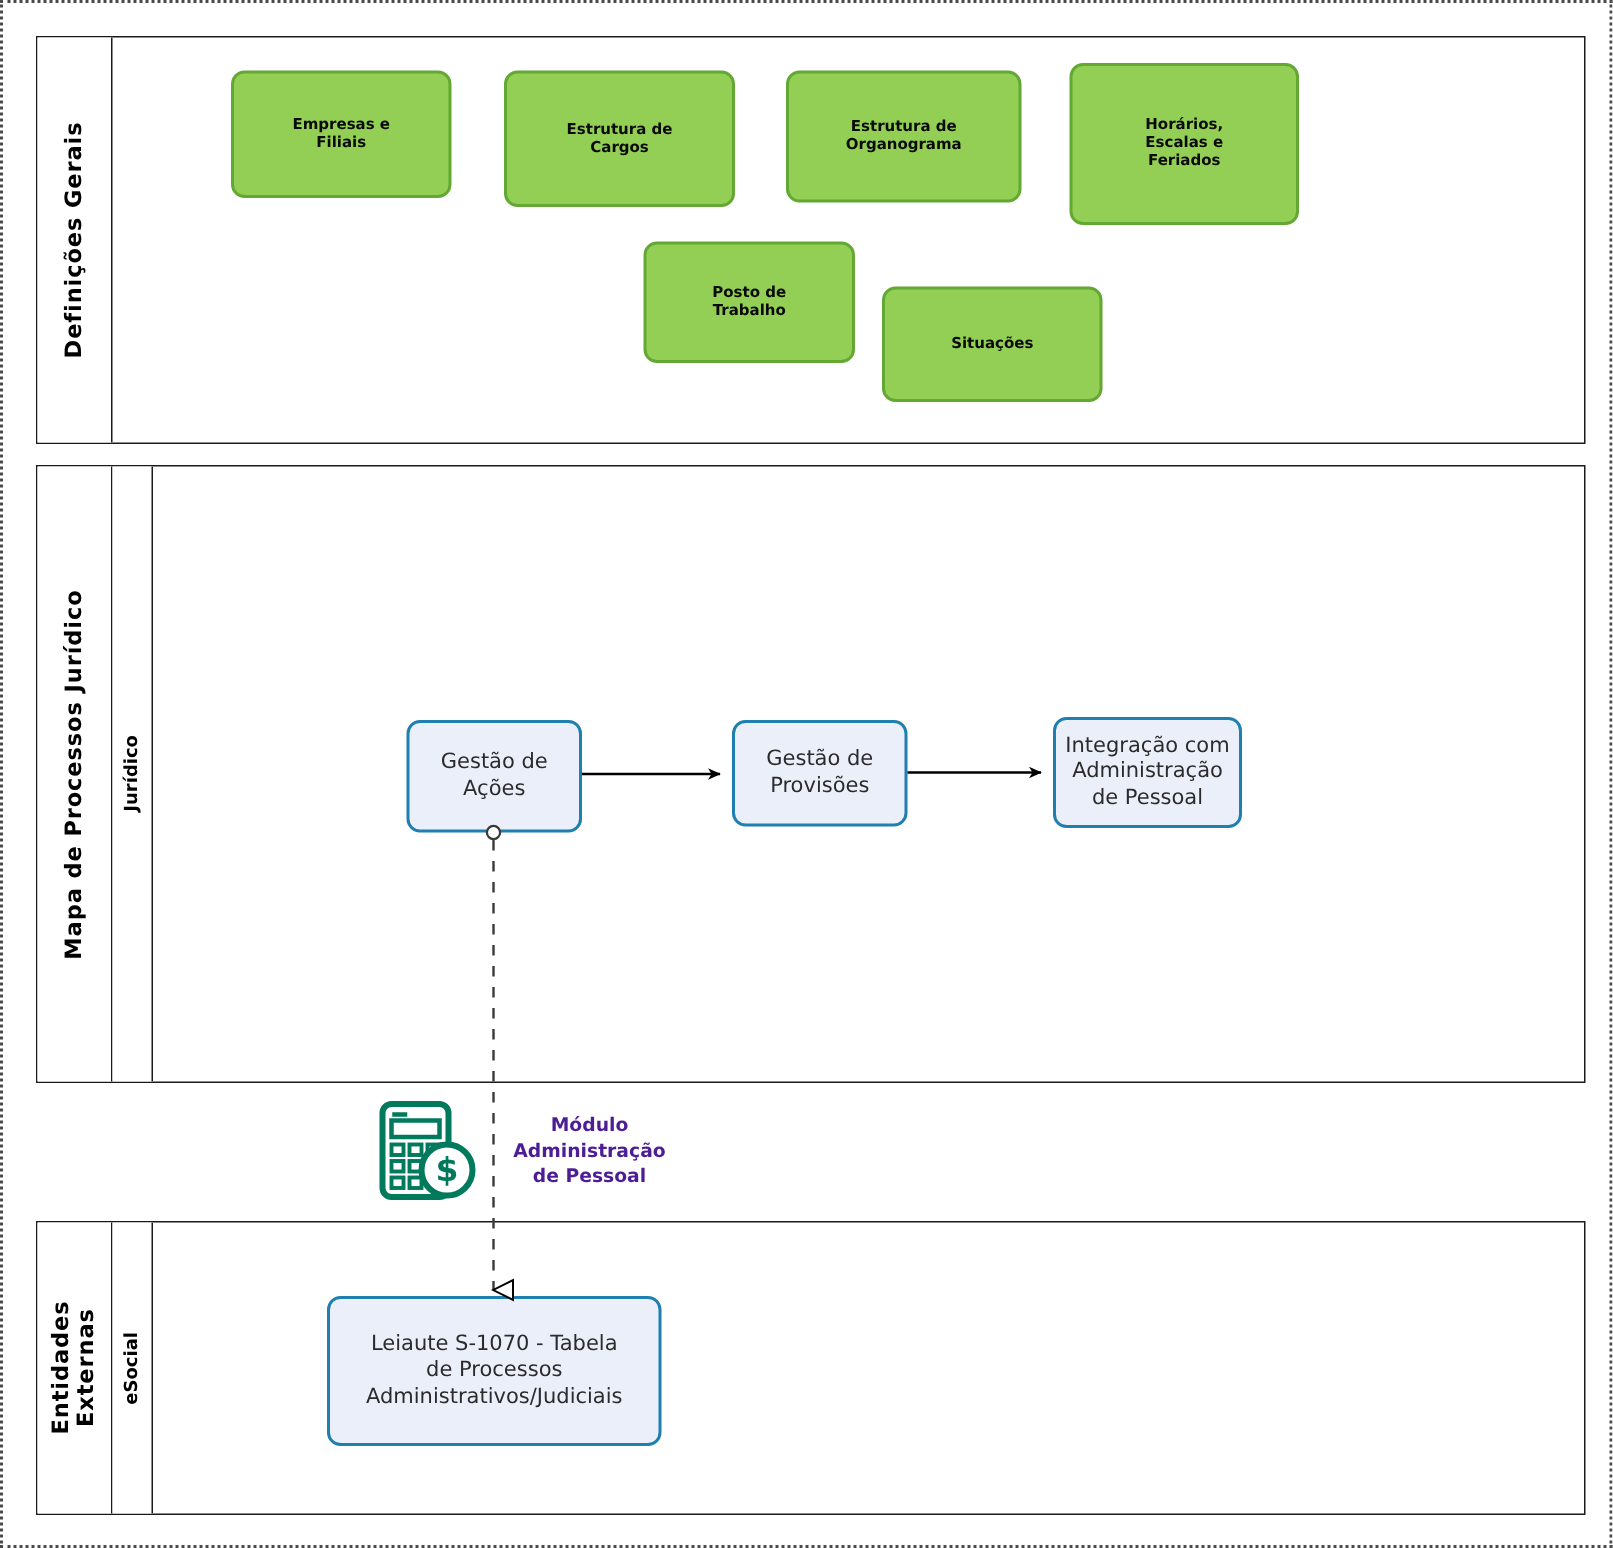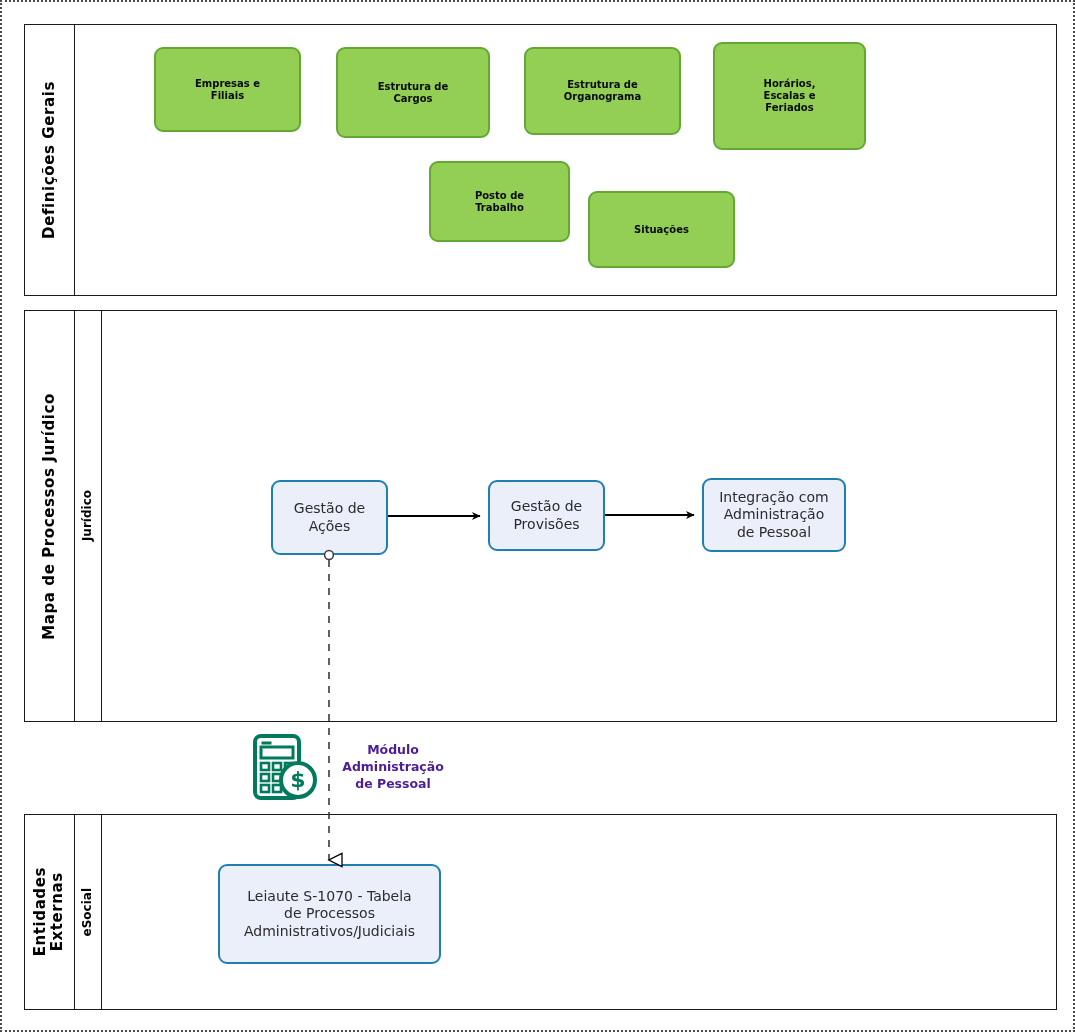--- a/index.html
+++ b/index.html
@@ -165,21 +165,21 @@
     </div>
     <div class="lane-title" style="left:50px; width:27px;">
       <span>Jurídico</span>
     </div>
   </div>
 
   <div class="bbox" style="left:269px; top:478px; width:117px; height:75px;">Gestão de
 Ações</div>
   <div class="bbox" style="left:486px; top:478px; width:117px; height:71px;">Gestão de
 Provisões</div>
-  <div class="bbox" style="left:700px; top:476px; width:144px; height:74px;">Integração com
+  <div class="bbox" style="left:700px; top:476px; width:126px; height:74px;">Integração com
 Administração
 de Pessoal</div>
 
   <div class="pool" style="left:22px; top:812px; width:1033px; height:196px;">
     <div class="pool-title" style="width:50px;">
       <span>Entidades
 Externas</span>
     </div>
     <div class="lane-title" style="left:50px; width:27px;">
       <span>eSocial</span>

